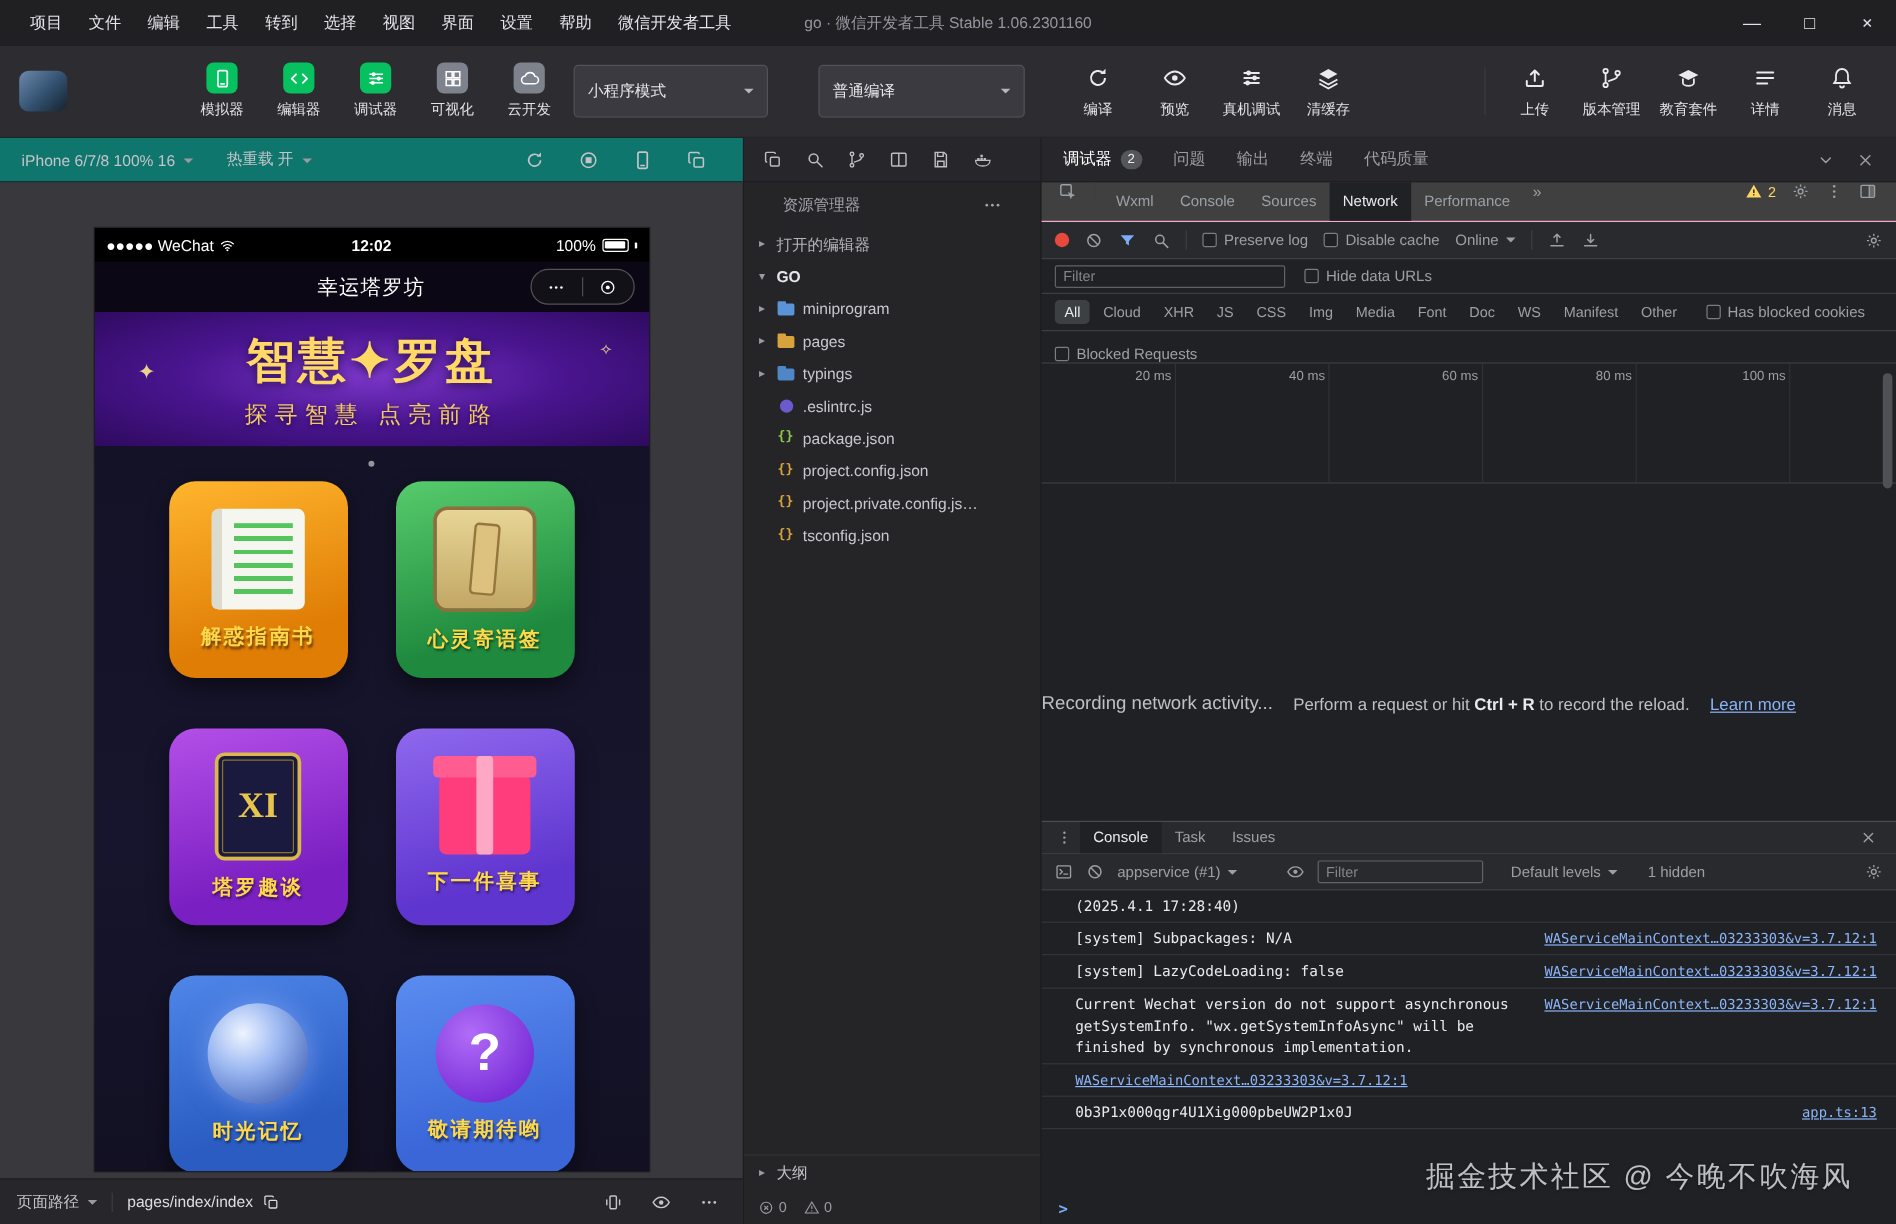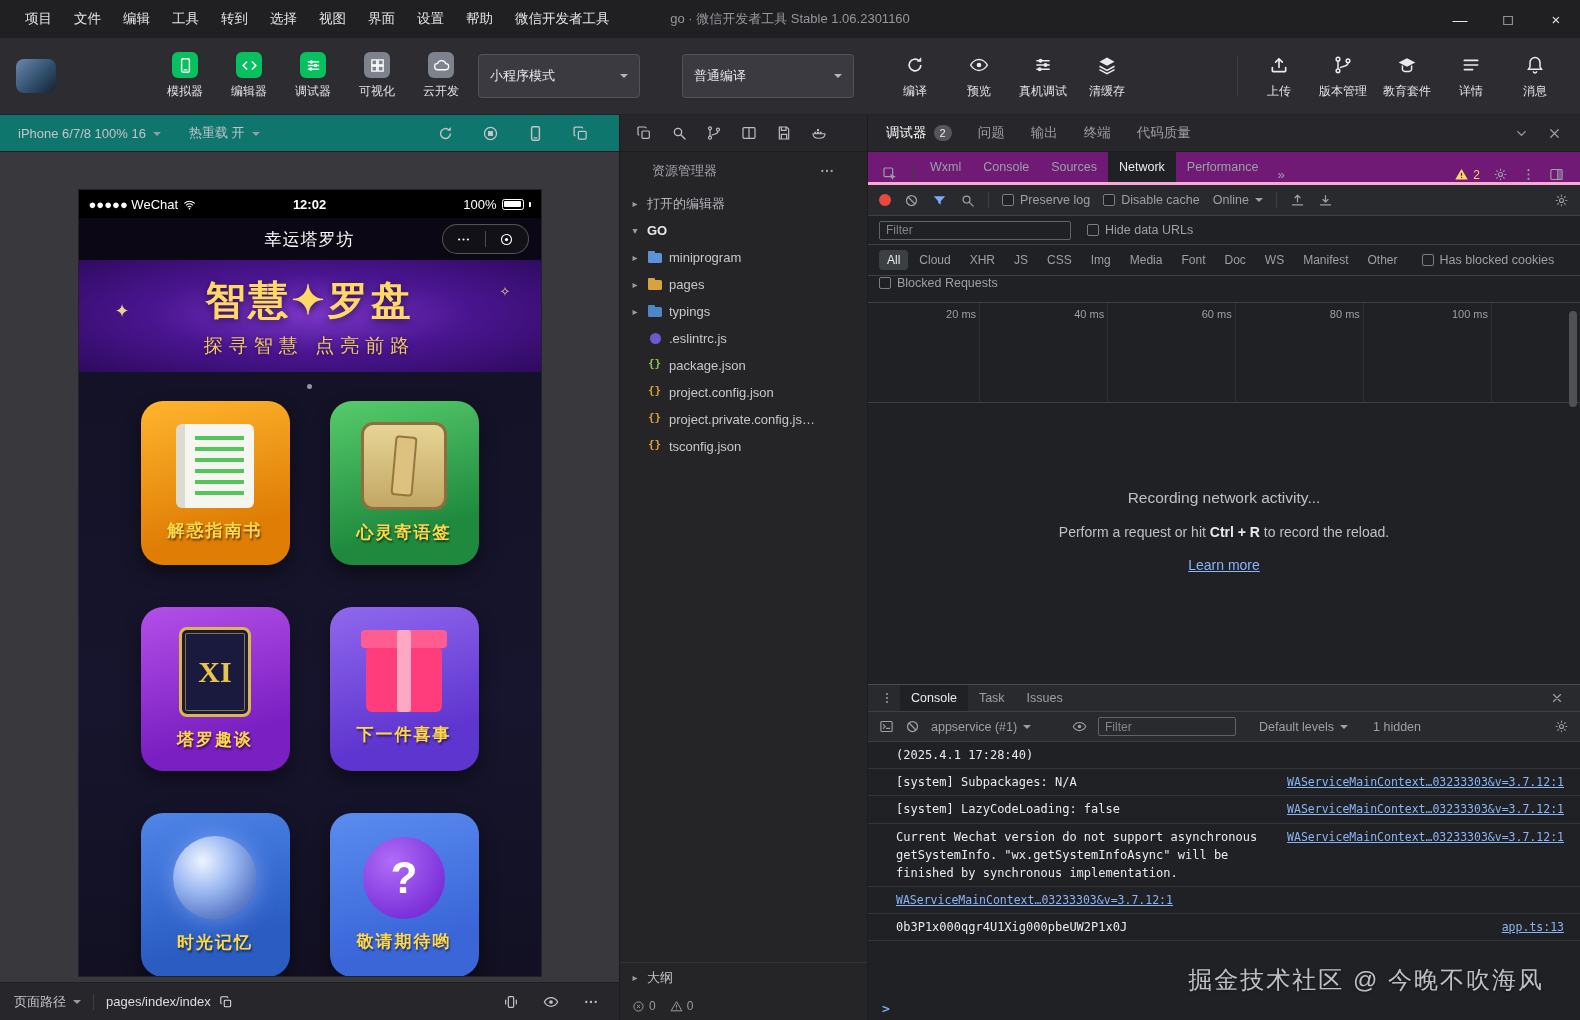--- a/index.html
+++ b/index.html
@@ -130,21 +130,21 @@
 
 .devtools{flex:1;min-width:0;display:flex;flex-direction:column;background:#202124;position:relative}
 .dbg-tabs{height:37px;background:#27272b;border-bottom:1px solid #1f1f22;display:flex;align-items:center;padding:0 18px;font-size:13.5px;color:#9c9ca4;flex:none}
 .dbg-tablist{display:flex;gap:26px}
 .dbg-tab{display:flex;align-items:center;gap:7px}
 .dbg-tab.t-active{color:#fff}
 .badge{background:#55555c;color:#ececf0;font-size:11px;border-radius:9px;padding:1px 6px;line-height:1.3}
 .dbg-right{margin-left:auto;display:flex;gap:18px;color:#9c9ca4}
 .dbg-right .ic{width:15px;height:15px}
 
-.chrome-tabs{height:33px;background:#701a75;border-bottom:3px solid #f9a8d4;display:flex;align-items:flex-end;padding:0 6px;color:#9aa0a6;font-size:12.5px;flex:none}
+.chrome-tabs{height:33px;background:#404040;border-bottom:1px solid #f9a8d4;display:flex;align-items:flex-start;padding:0 6px;color:#9aa0a6;font-size:12.5px;flex:none}
 .ct-inspect{width:16px;height:16px;margin:0 8px;color:#9aa0a6}
 .ct-sep{width:1px;height:18px;background:#3c4043;margin:0 6px}
 .ct-tablist{display:flex;height:100%}
 .ct-tab{padding:0 11px;height:100%;display:flex;align-items:center;white-space:nowrap}
 .ct-tab.t-active{background:#202124;color:#e8eaed}
 .ct-more{padding:0 8px;font-size:13px}
 .ct-right{margin-left:auto;display:flex;align-items:center;gap:13px;padding-right:10px}
 .warn-chip{display:flex;align-items:center;gap:4px;color:#fdd663;font-size:12px}
 .warn-chip .ic{width:13px;height:13px}
 .ct-right .ic{width:15px;height:15px}
@@ -164,32 +164,32 @@
 .txt-input{height:19px;background:transparent;border:1px solid #5f6368;border-radius:2px;color:#e8eaed;font-size:12px;padding:0 6px;font-family:inherit}
 .txt-input::placeholder{color:#80868b}
 .net-filter-row .txt-input{width:192px}
 
 .net-pills{height:31px;border-bottom:1px solid #3c4043;display:flex;align-items:center;padding:0 11px;font-size:12px;color:#9aa0a6;flex:none}
 .pill-list{display:flex;gap:3px;align-items:center}
 .pill{padding:3px 8px;border-radius:4px;white-space:nowrap}
 .pill.t-active{background:#3c4043;color:#e8eaed}
 .net-pills .chk{margin-left:16px}
 
-.net-blocked{height:27px;border-bottom:1px solid #3c4043;display:flex;align-items:flex-start;padding:0 11px;color:#9aa0a6;flex:none}
+.net-blocked{height:27px;border-bottom:1px solid #3c4043;display:flex;align-items:flex-end;padding:0 11px;color:#9aa0a6;flex:none}
 
 .net-timeline{height:100px;position:relative;border-bottom:1px solid #3c4043;flex:none}
 .tick{position:absolute;top:0;bottom:0;width:0;border-left:1px solid #303134}
 .tick span{position:absolute;top:5px;right:4px;font-size:11px;color:#9aa0a6;white-space:nowrap}
 .net-timeline .tick:nth-of-type(1){left:15.6%}
 .net-timeline .tick:nth-of-type(2){left:33.6%}
 .net-timeline .tick:nth-of-type(3){left:51.5%}
 .net-timeline .tick:nth-of-type(4){left:69.5%}
 .net-timeline .tick:nth-of-type(5){left:87.5%}
 
-.net-empty{flex:1;display:flex;flex-direction:column;align-items:center;padding-top:86px;gap:17px;color:#bdc1c6;overflow:hidden}
+.net-empty{flex:1;display:flex;flex-direction:row;align-items:center;padding-top:86px;gap:17px;color:#bdc1c6;overflow:hidden}
 .ne-title{font-size:15.5px}
 .ne-hint{font-size:14px}
 .ne-hint b{color:#e8eaed}
 .ne-link{font-size:14px;color:#8ab4f8;text-decoration:underline}
 
 .net-scroll{position:absolute;right:3px;top:196px;width:8px;height:96px;background:#505156;border-radius:4px}
 
 .console{height:336px;border-top:1px solid #494c50;display:flex;flex-direction:column;flex:none}
 .con-tabs{height:27px;background:#292a2d;border-bottom:1px solid #3c4043;display:flex;align-items:center;font-size:12.5px;color:#9aa0a6;padding:0 6px;flex:none}
 .con-dots{width:14px;height:14px;margin:0 6px;color:#9aa0a6}

